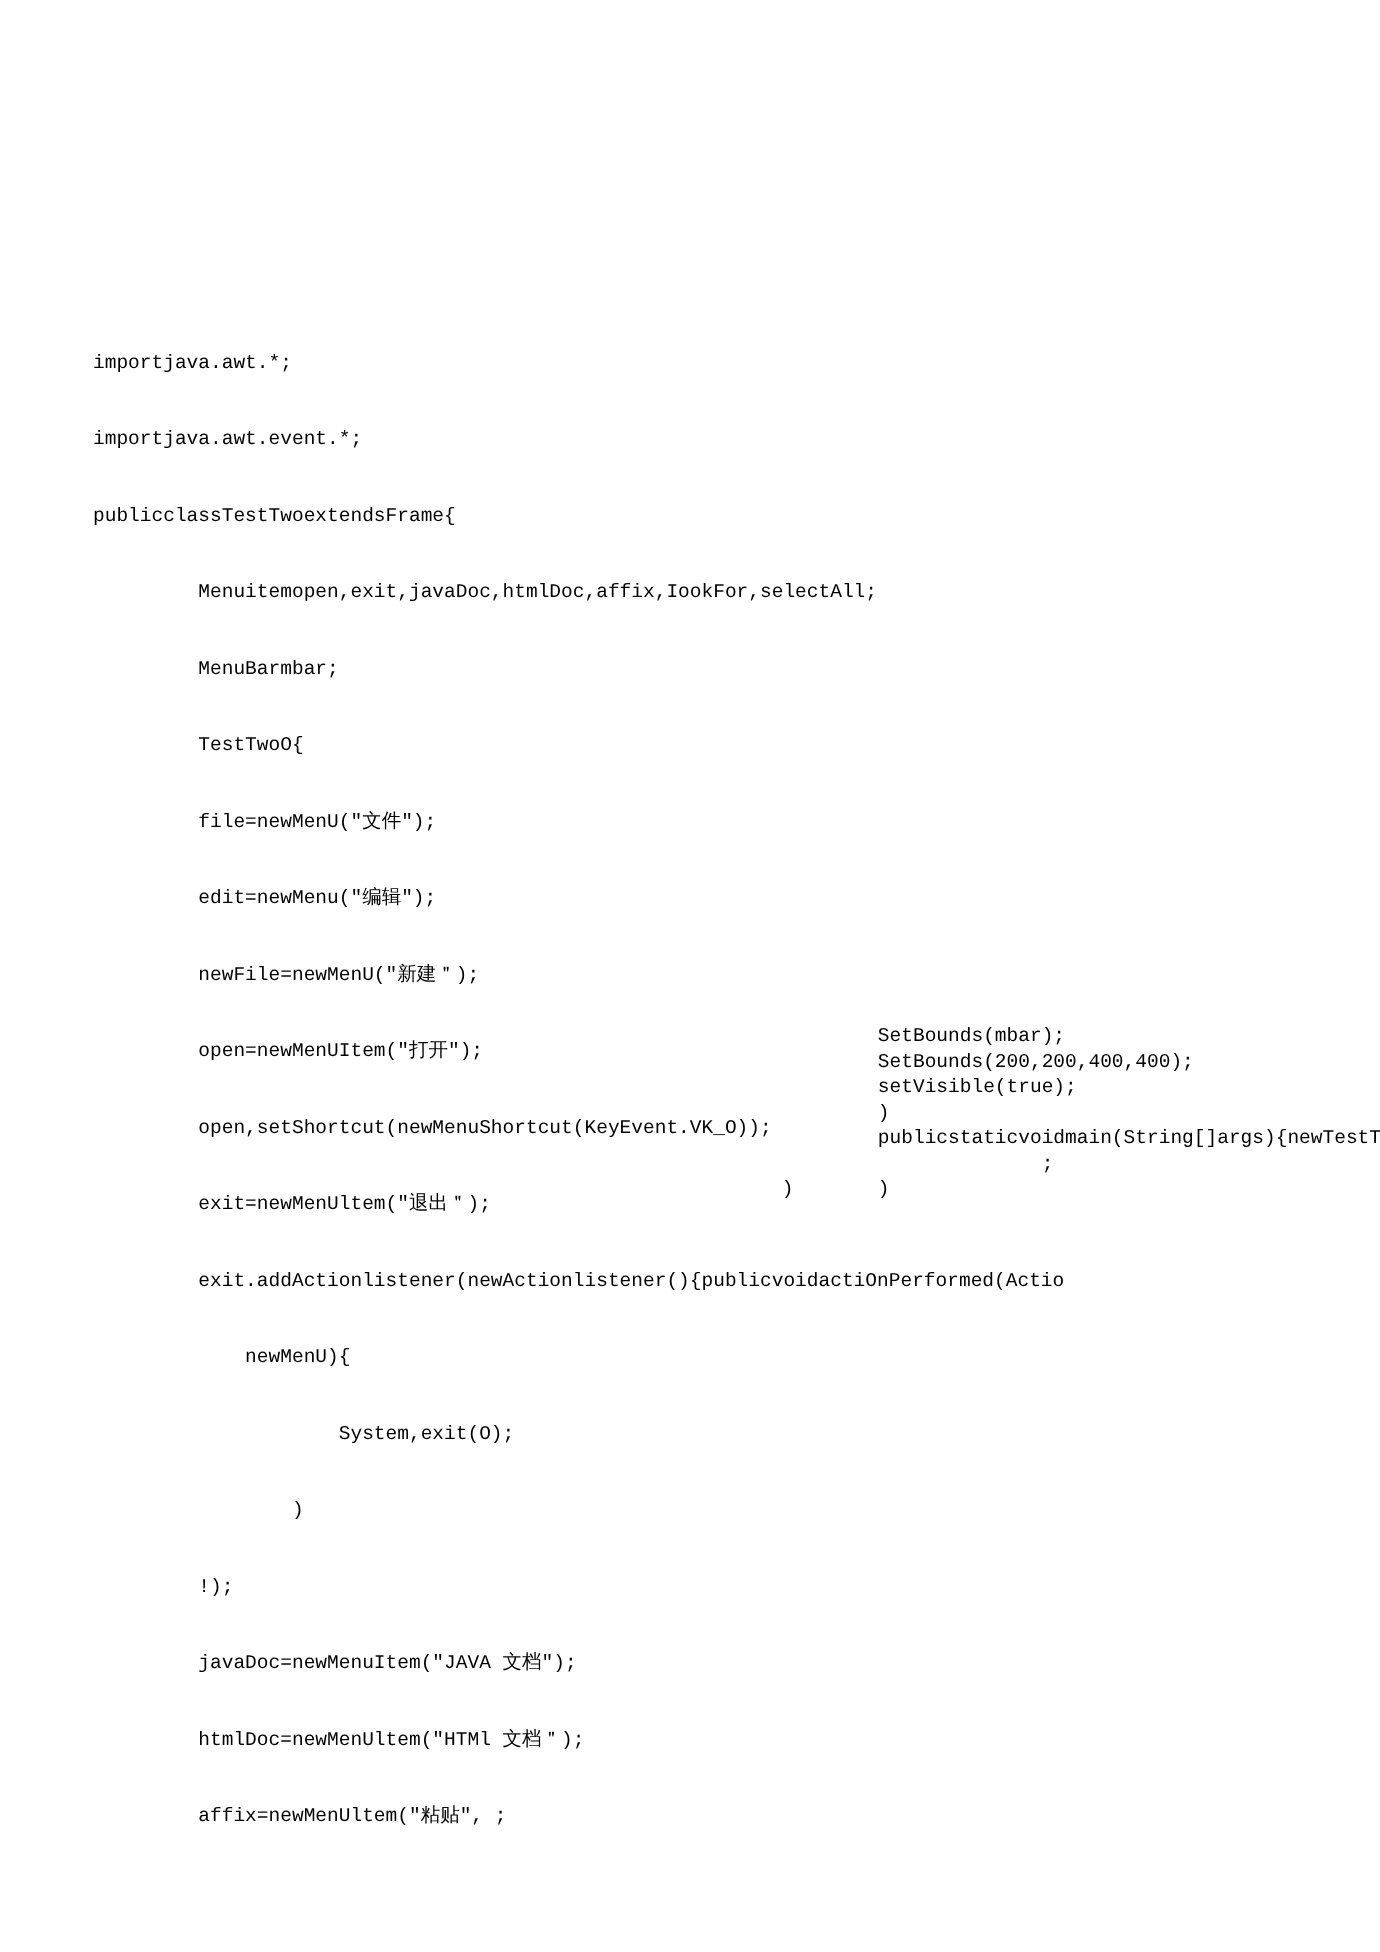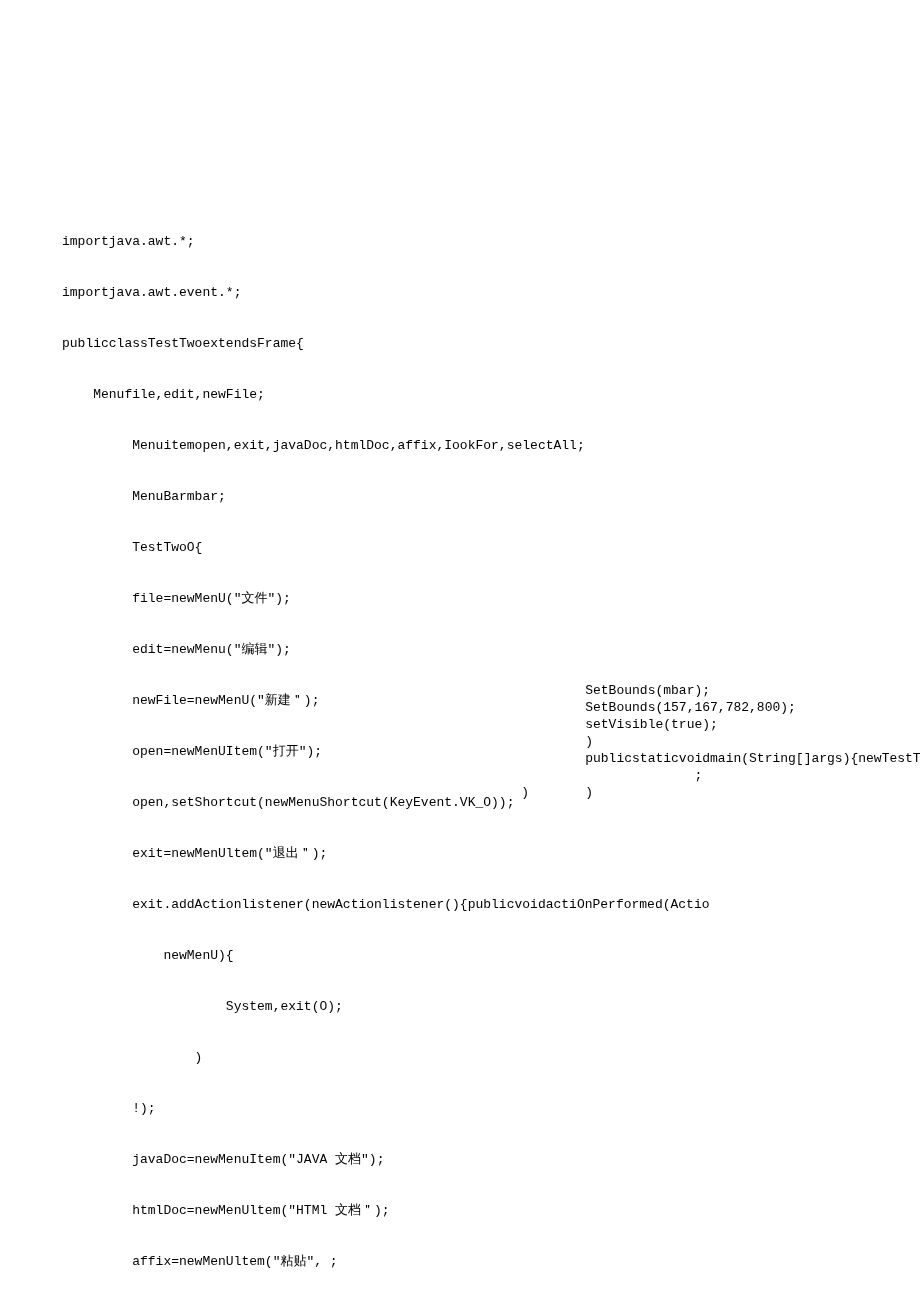--- a/index.html
+++ b/index.html
@@ -47,21 +47,20 @@
 </style>
 </head>
 <body>
 
 <div class="page">
 
   <div class="block">
     <span class="line">importjava.awt.*;</span>
     <span class="line">importjava.awt.event.*;</span>
     <span class="line">publicclassTestTwoextendsFrame{</span>
-    <span class="line">    Menufile,edit,newFile;</span>
     <span class="line">         Menuitemopen,exit,javaDoc,htmlDoc,affix,IookFor,selectAll;</span>
     <span class="line">         MenuBarmbar;</span>
     <span class="line">         TestTwoO{</span>
     <span class="line">         file=newMenU("文件");</span>
     <span class="line">         edit=newMenu("编辑");</span>
     <span class="line">         newFile=newMenU("新建＂);</span>
     <span class="line">         open=newMenUItem("打开");</span>
     <span class="line">         open,setShortcut(newMenuShortcut(KeyEvent.VK_O));</span>
     <span class="line">         exit=newMenUltem("退出＂);</span>
     <span class="line">         exit.addActionlistener(newActionlistener(){publicvoidactiOnPerformed(Actio</span>
@@ -73,21 +72,21 @@
     <span class="line">         htmlDoc=newMenUltem("HTMl 文档＂);</span>
     <span class="line">         affix=newMenUltem("粘贴", ;</span>
     
     
     
     
   </div>
 
   <div class="side">
     <span class="line">SetBounds(mbar);</span>
-    <span class="line">SetBounds(157,167,782,800);</span>
+    <span class="line">SetBounds(200,200,400,400);</span>
     <span class="line">setVisible(true);</span>
     <span class="line">)</span>
     <span class="line">publicstaticvoidmain(String[]args){newTestTwoO</span>
     <span class="line">              ;</span>
     <span class="line">)</span>
   </div>
 
   <div class="closeparen">
     <span class="line">)</span>
   </div>

